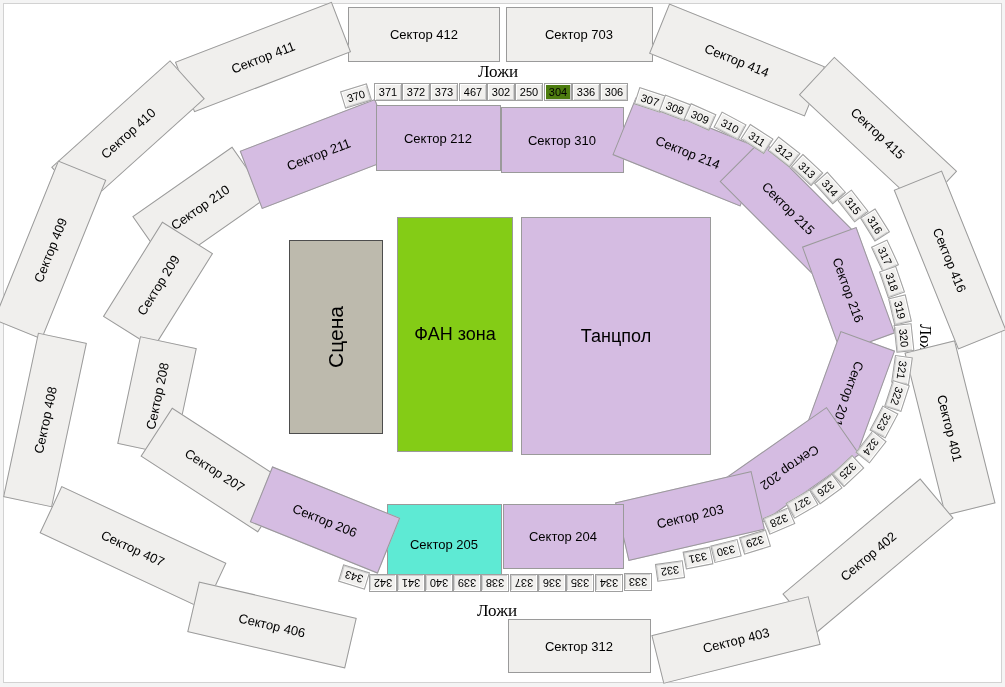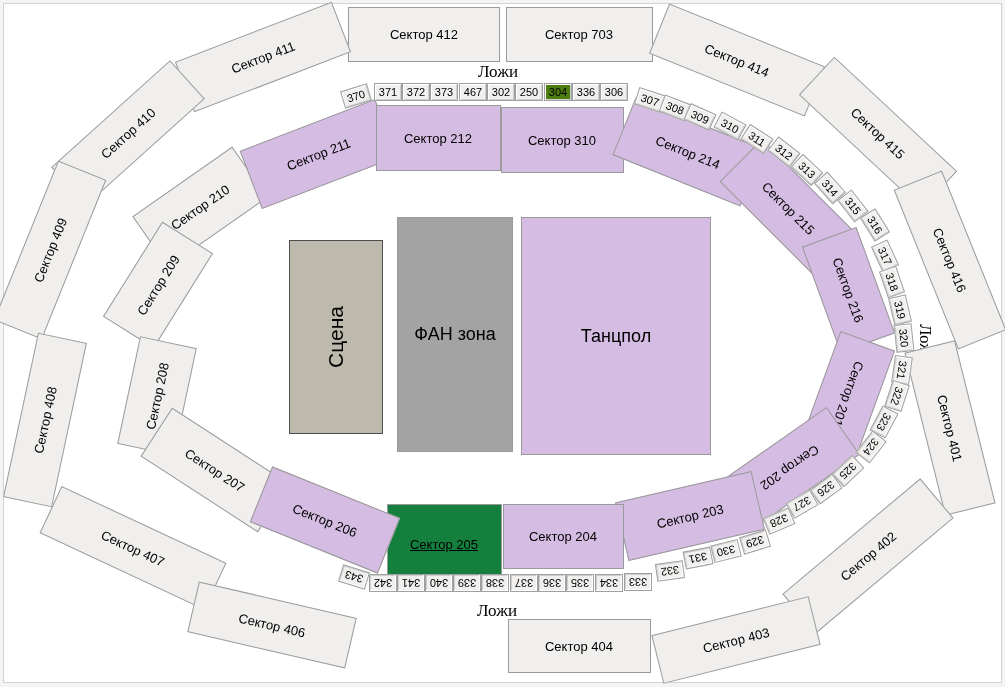--- a/index.html
+++ b/index.html
@@ -34,56 +34,56 @@
 <div id="stagewrap">
   <div class="frame"></div>
 
   <div class="lozhi" style="left:478px;top:62px;">Ложи</div>
   <div class="lozhi" style="left:477px;top:601px;">Ложи</div>
   <div class="lozhi" style="left:905px;top:334px;transform:rotate(90deg);">Ложи</div>
 
   <div class="zone" id="stage-area" style="left: 289px; top: 240px; width: 94px; height: 194px; background: rgb(189, 186, 173);">
     <span class="zlabel">Сцена</span>
   </div>
-  <div class="zone zone-avail" id="fan-zone-area" style="left: 397px; top: 217px; width: 116px; height: 235px; background: #a3a3a3;">
+  <div class="zone zone-avail" id="fan-zone-area" style="left: 397px; top: 217px; width: 116px; height: 235px; background: #84cc16;">
     <span class="zlabel">ФАН зона</span>
   </div>
   <div class="zone zone-avail" id="dance-floor-area" style="left: 521px; top: 217px; width: 190px; height: 238px; background: rgb(213, 188, 226);">
     <span class="zlabel">Танцпол</span>
   </div>
 <div class="sector" style="left: 348px; top: 6.5px; width: 152px; height: 55px; transform: rotate(0deg); background: rgb(240, 239, 237);">Сектор 412</div>
     <div class="sector" style="left: 505.5px; top: 6.5px; width: 147px; height: 55px; transform: rotate(0deg); background: rgb(240, 239, 237);">Сектор 703</div>
     <div class="sector" style="left: 179px; top: 30px; width: 168px; height: 54px; transform: rotate(-21deg); background: rgb(240, 239, 237);">Сектор 411</div>
     <div class="sector" style="left: 653px; top: 33px; width: 168px; height: 54px; transform: rotate(22deg); background: rgb(240, 239, 237);">Сектор 414</div>
     <div class="sector" style="left: 48px; top: 107px; width: 160px; height: 52px; transform: rotate(-42deg); background: rgb(240, 239, 237);">Сектор 410</div>
     <div class="sector" style="left: 794px; top: 107px; width: 168px; height: 52px; transform: rotate(43deg); background: rgb(240, 239, 237);">Сектор 415</div>
     <div class="sector" style="left: -36px; top: 224px; width: 172px; height: 52px; transform: rotate(-68deg); background: rgb(240, 239, 237);">Сектор 409</div>
     <div class="sector" style="left: 864px; top: 234px; width: 172px; height: 52px; transform: rotate(68deg); background: rgb(240, 239, 237);">Сектор 416</div>
     <div class="sector" style="left: -39px; top: 395px; width: 168px; height: 50px; transform: rotate(-78deg); background: rgb(240, 239, 237);">Сектор 408</div>
     <div class="sector" style="left: 866px; top: 402px; width: 168px; height: 52px; transform: rotate(76deg); background: rgb(240, 239, 237);">Сектор 401</div>
     <div class="sector" style="left: 42px; top: 522px; width: 182px; height: 52px; transform: rotate(25deg); background: rgb(240, 239, 237);">Сектор 407</div>
     <div class="sector" style="left: 778px; top: 530px; width: 180px; height: 52px; transform: rotate(-40deg); background: rgb(240, 239, 237);">Сектор 402</div>
     <div class="sector" style="left: 191px; top: 599px; width: 162px; height: 52px; transform: rotate(13deg); background: rgb(240, 239, 237);">Сектор 406</div>
     <div class="sector" style="left: 655px; top: 615px; width: 162px; height: 50px; transform: rotate(-14deg); background: rgb(240, 239, 237);">Сектор 403</div>
-    <div class="sector" style="left: 507.5px; top: 619px; width: 143px; height: 54px; transform: rotate(0deg); background: rgb(240, 239, 237);">Сектор 404</div>
+    <div class="sector" style="left: 507.5px; top: 619px; width: 143px; height: 54px; transform: rotate(0deg); background: rgb(240, 239, 237);">Сектор 312</div>
     <div class="sector" style="left: 139px; top: 176px; width: 122px; height: 62px; transform: rotate(-35deg); background: rgb(240, 239, 237);">Сектор 210</div>
     <div class="sector" style="left: 102px; top: 255px; width: 112px; height: 60px; transform: rotate(-58deg); background: rgb(240, 239, 237);">Сектор 209</div>
     <div class="sector" style="left: 102px; top: 367px; width: 110px; height: 58px; transform: rotate(-78deg); background: rgb(240, 239, 237);">Сектор 208</div>
     <div class="sector" style="left: 145px; top: 441px; width: 140px; height: 58px; transform: rotate(33deg); background: rgb(240, 239, 237);">Сектор 207</div>
     <div class="sector" style="left: 245.5px; top: 123px; width: 145px; height: 62px; transform: rotate(-21deg); background: rgb(213, 188, 226);">Сектор 211</div>
     <div class="sector" style="left: 375.5px; top: 105px; width: 125px; height: 66px; transform: rotate(0deg); background: rgb(213, 188, 226);">Сектор 212</div>
     <div class="sector" style="left: 500.5px; top: 107px; width: 123px; height: 66px; transform: rotate(0deg); background: rgb(213, 188, 226);">Сектор 310</div>
     <div class="sector" style="left: 619px; top: 121px; width: 138px; height: 62px; transform: rotate(22deg); background: rgb(213, 188, 226);">Сектор 214</div>
     <div class="sector" style="left: 720.5px; top: 178px; width: 135px; height: 60px; transform: rotate(45deg); background: rgb(213, 188, 226);">Сектор 215</div>
     <div class="sector" style="left: 791.5px; top: 261px; width: 113px; height: 58px; transform: rotate(70deg); background: rgb(213, 188, 226);">Сектор 216</div>
     <div class="sector" style="left: 791.5px; top: 365px; width: 113px; height: 58px; transform: rotate(110deg); background: rgb(213, 188, 226);">Сектор 201</div>
     <div class="sector" style="left: 725px; top: 439px; width: 130px; height: 58px; transform: rotate(145deg); background: rgb(213, 188, 226);">Сектор 202</div>
     <div class="sector" style="left: 620px; top: 486px; width: 140px; height: 60px; transform: rotate(-13deg); background: rgb(213, 188, 226);">Сектор 203</div>
     <div class="sector" style="left: 502.5px; top: 503.5px; width: 121px; height: 65px; transform: rotate(0deg); background: rgb(213, 188, 226); text-align: center;">Сектор 204</div>
-    <div class="sector" style="left: 386.5px; top: 503.5px; width: 115px; height: 82px; transform: rotate(0deg); background: #15803d; text-decoration: underline;">Сектор 205</div>
+    <div class="sector" style="left: 386.5px; top: 503.5px; width: 115px; height: 82px; transform: rotate(0deg); background: #5eead4;">Сектор 205</div>
     <div class="sector" style="left: 256px; top: 490px; width: 138px; height: 60px; transform: rotate(22deg); background: rgb(213, 188, 226);">Сектор 206</div>
     <div class="lodge" style="left: 342px; top: 87px; transform: rotate(-17deg); background: rgb(241, 240, 238);">370</div>
     <div class="lodge" style="left: 374px; top: 83px; transform: rotate(0deg); background: rgb(241, 240, 238);">371</div>
     <div class="lodge" style="left: 402px; top: 83px; transform: rotate(0deg); background: rgb(241, 240, 238);">372</div>
     <div class="lodge" style="left: 430px; top: 83px; transform: rotate(0deg); background: rgb(241, 240, 238);">373</div>
     <div class="lodge" style="left: 459px; top: 83px; transform: rotate(0deg); background: rgb(241, 240, 238);">467</div>
     <div class="lodge" style="left: 487px; top: 83px; transform: rotate(0deg); background: rgb(241, 240, 238);">302</div>
     <div class="lodge" style="left: 515px; top: 83px; transform: rotate(0deg); background: rgb(241, 240, 238);">250</div>
     <div class="lodge" style="left: 544px; top: 83px; transform: rotate(0deg); background: #4d7c0f;">304</div>
     <div class="lodge" style="left: 572px; top: 83px; transform: rotate(0deg); background: rgb(241, 240, 238);">336</div>

